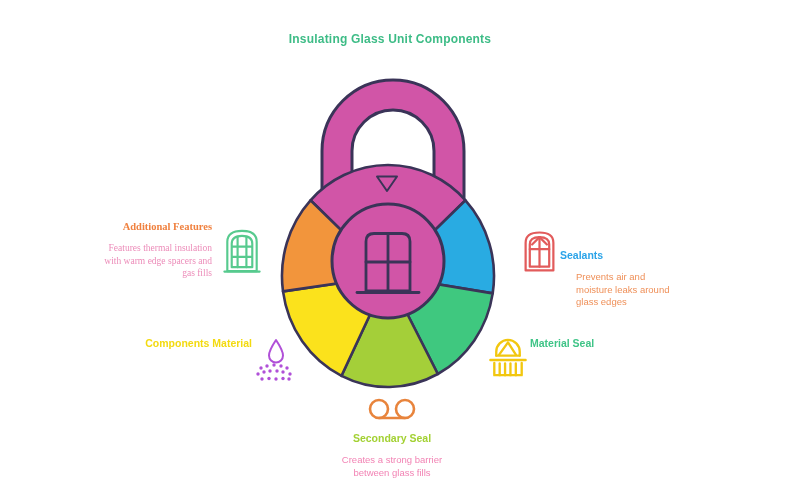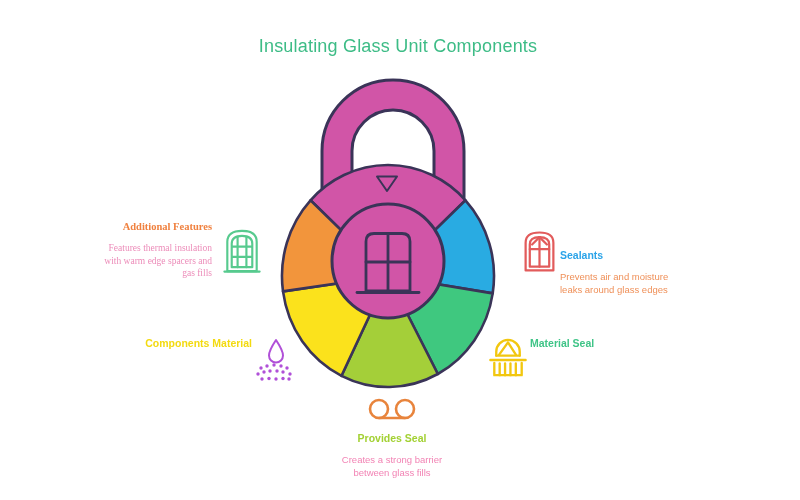--- a/index.html
+++ b/index.html
@@ -3,21 +3,21 @@
 <meta charset="utf-8">
 <style>
   html,body{margin:0;padding:0;}
   body{
     width:800px;height:500px;background:#ffffff;overflow:hidden;position:relative;
     font-family:"Liberation Sans", sans-serif;
   }
   .stage{position:absolute;inset:0;width:800px;height:500px;}
   .page-title{
     position:absolute;top:24px;left:0;width:780px;text-align:center;
-    font-size:18px;font-weight:400;letter-spacing:.2px;padding-left:8px;
+    font-size:12px;font-weight:700;letter-spacing:.2px;
   }
   .lock-svg{position:absolute;left:0;top:0;}
   .item{position:absolute;}
   .item h3{
     margin:0 0 9px 0;font-size:10.5px;font-weight:700;white-space:nowrap;line-height:13px;
   }
   .item p{
     margin:0;font-size:9.5px;line-height:12.5px;font-weight:500;
   }
   .align-right{text-align:right;}
@@ -67,21 +67,21 @@
       <path d="M9.5 41 L9.5 17 Q9.5 9 20 9 Q30.5 9 30.5 17 L30.5 41 Z"></path>
       <path d="M15.5 10.5 L15.5 41"></path>
       <path d="M24.5 10.5 L24.5 41"></path>
       <path d="M10 20 L30 20"></path>
       <path d="M10 30.5 L30 30.5"></path>
     </svg>
   </div>
 
   <div class="item align-left" style="left:560px;top:215px;width:112px;">
     <h3 style="color: rgb(42, 163, 232); margin-top: 34px;">Sealants</h3>
-    <p style="color: rgb(239, 144, 89);">Prevents air and moisture leaks around glass edges</p>
+    <p style="color: rgb(239, 144, 89); margin-left: 16px;">Prevents air and moisture leaks around glass edges</p>
   </div>
   <div class="side-icon" style="left: 521px; top: 226px; color: rgb(226, 91, 91);">
     <svg width="37" height="50" viewBox="0 0 40 48" fill="none" stroke="currentColor" stroke-width="2.4" stroke-linecap="round" stroke-linejoin="round">
       <path d="M5 45 L5 15 Q5 4 20 4 Q35 4 35 15 L35 45 Z"></path>
       <path d="M20 9 L20 41"></path>
       <path d="M9.5 22 L30.5 22"></path>
       <path d="M9.5 41 L9.5 17 Q9.5 9 20 9 Q30.5 9 30.5 17 L30.5 41 Z"></path>
       <path d="M20 9 L12 17"></path>
       <path d="M20 9 L28 17"></path>
     </svg>
@@ -132,17 +132,17 @@
   </div>
 
   <div class="side-icon" style="left: 366px; top: 396px; color: rgb(232, 132, 60);">
     <svg width="52" height="28" viewBox="0 0 52 28" fill="none" stroke="currentColor" stroke-width="2.6" stroke-linecap="round">
       <circle cx="13" cy="13" r="9"></circle>
       <circle cx="39" cy="13" r="9"></circle>
       <path d="M13 22 L39 22"></path>
     </svg>
   </div>
   <div class="item align-center" style="left:338px;top:432px;width:108px;">
-    <h3 style="color: rgb(163, 209, 51);">Provides Seal</h3>
+    <h3 style="color: rgb(163, 209, 51);">Secondary Seal</h3>
     <p style="color: rgb(242, 131, 180);">Creates a strong barrier between glass fills</p>
   </div>
 
 </div>
 
 </body></html>

